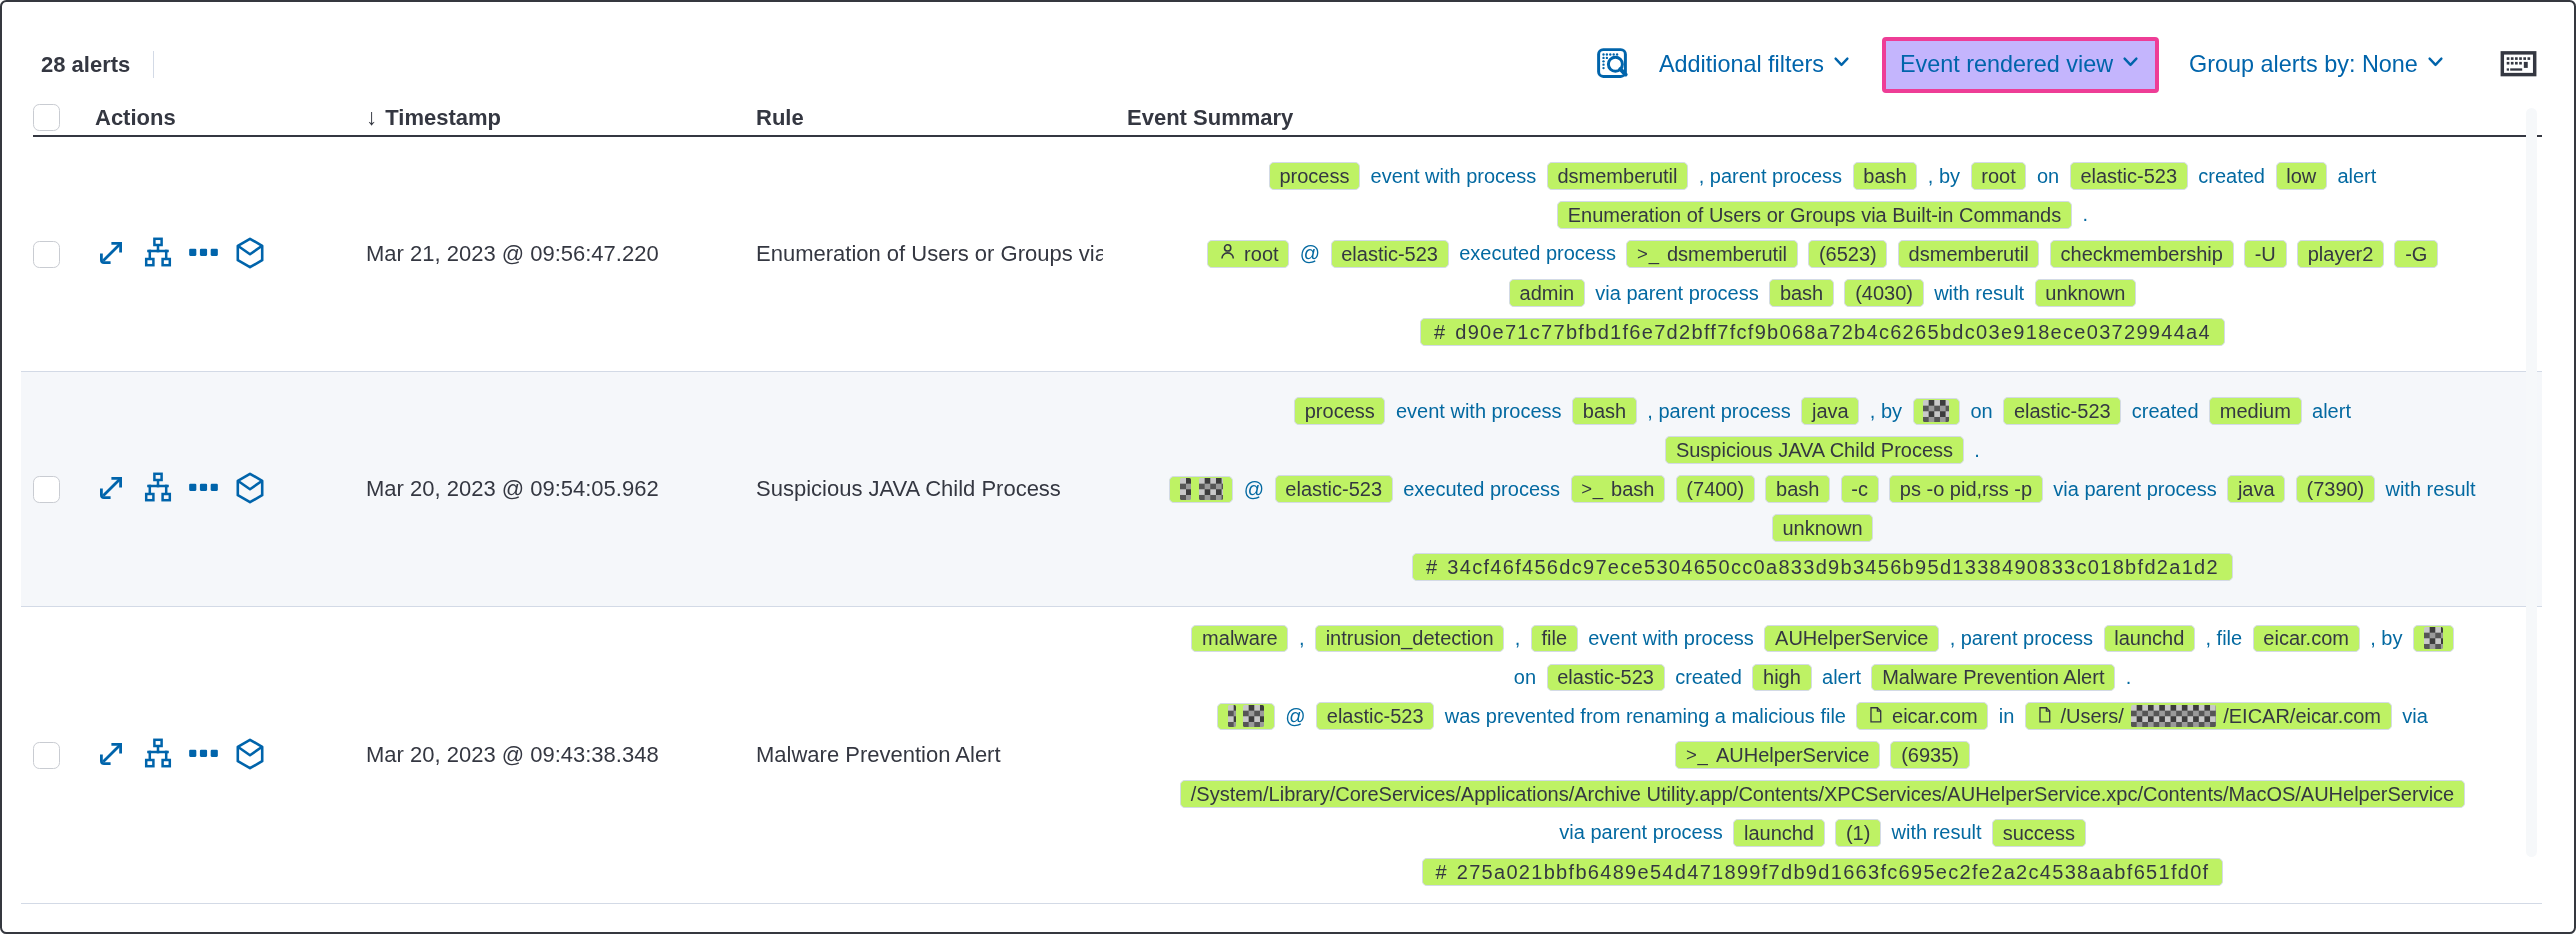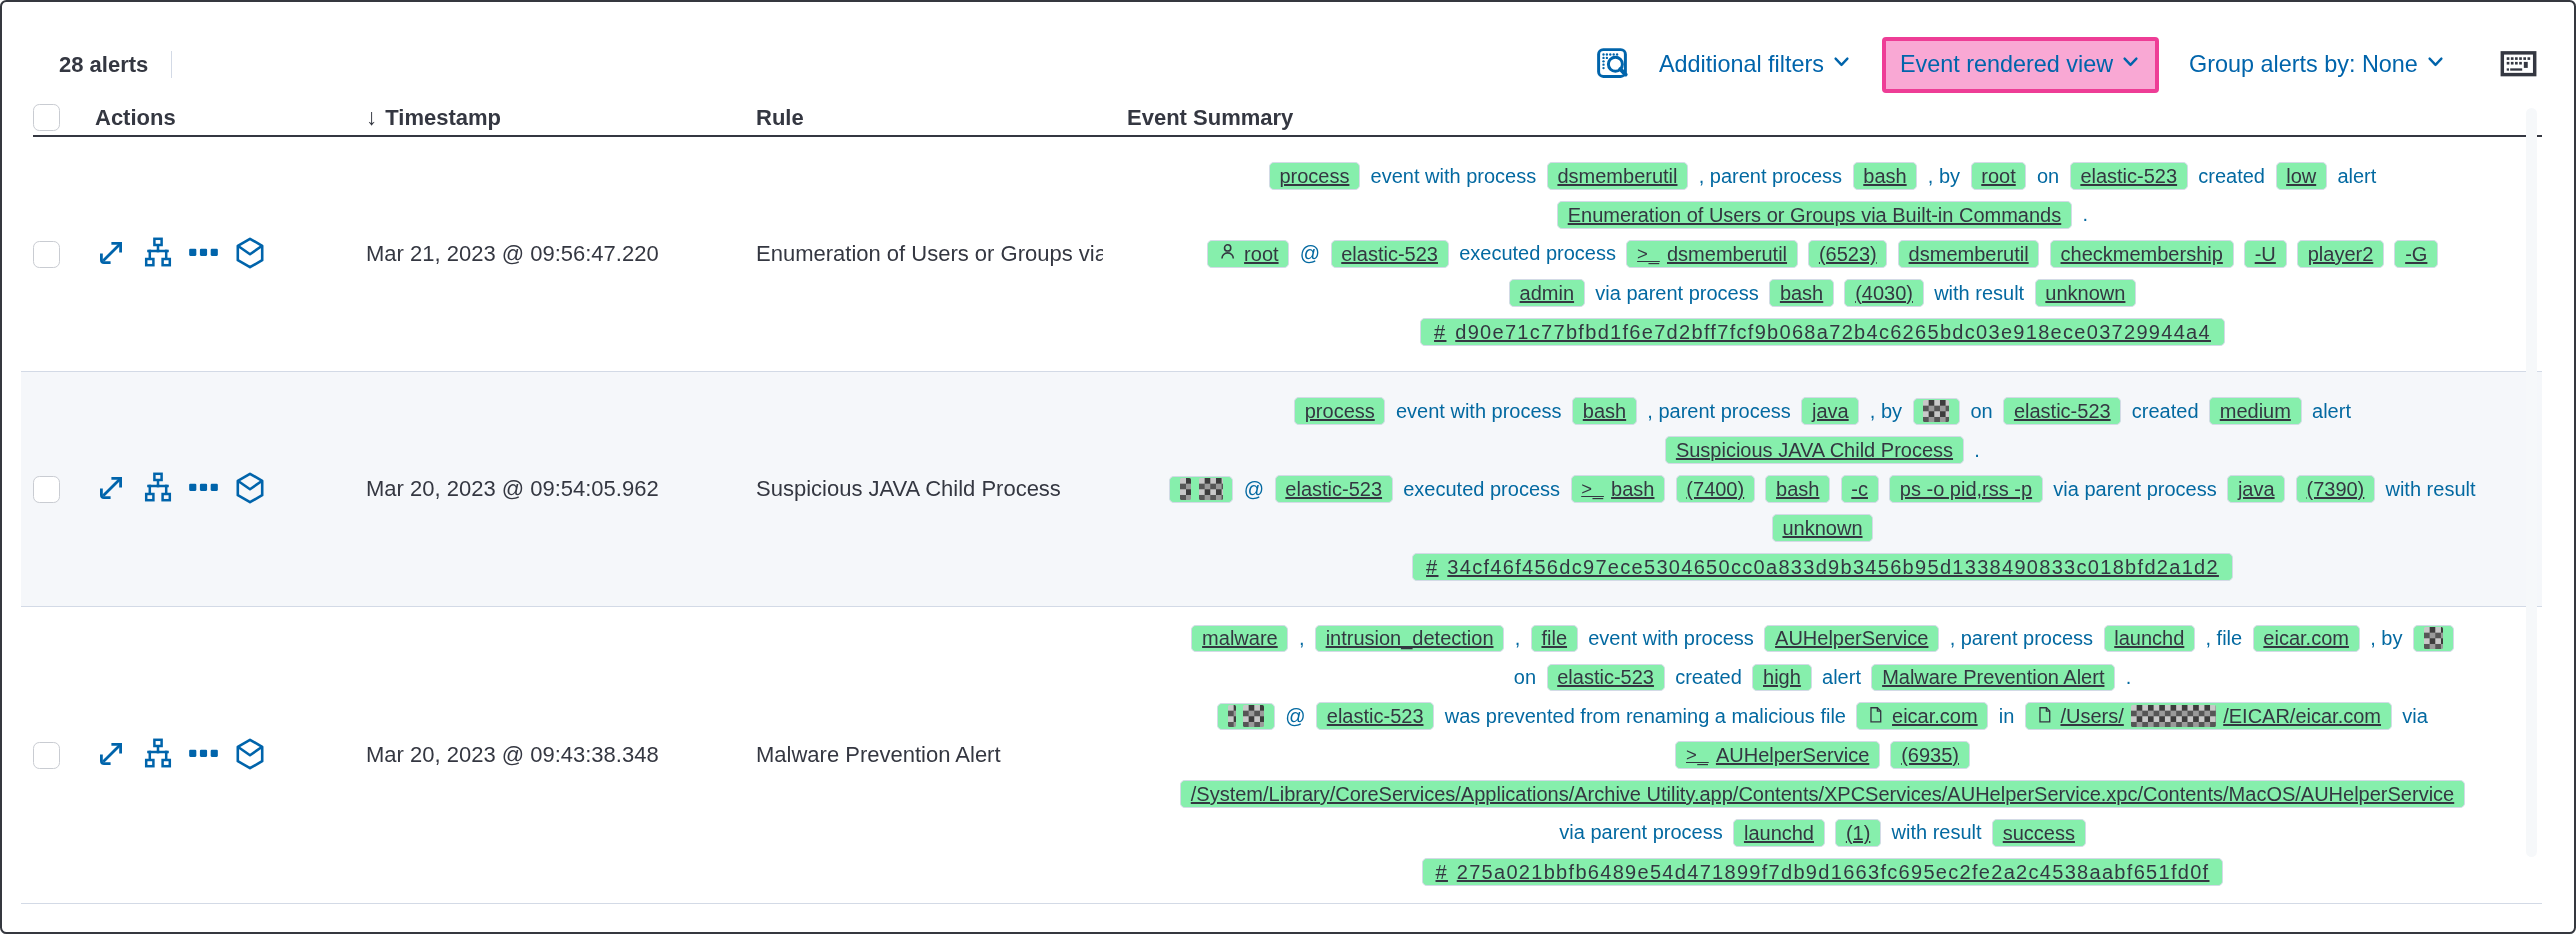--- a/index.html
+++ b/index.html
@@ -2,31 +2,31 @@
 <html style="font-size:13px"><head>
 <meta charset="utf-8">
 <style>
   * { box-sizing: border-box; margin: 0; padding: 0; }
   html,body { width: 2576px; height: 934px; background:#fff; overflow:hidden;
               font-family:"Liberation Sans", sans-serif; color:#343741; }
   .frame { position:absolute; inset:0; border:2.4px solid #35383f; border-radius:6.4px;
            background:#fff; overflow:hidden; }
 
   
-  .topbar { position:absolute; left:57px; right:37px; top:35px; height:55px;
+  .topbar { position:absolute; left:39px; right:37px; top:35px; height:55px;
             display:flex; align-items:center; }
   .alerts-count { font-size:22px; font-weight:700; }
   .vdivider { width:1.6px; height:27px; background:#d3dae6; margin-left:22.6px; }
   .top-right { margin-left:auto; display:flex; align-items:center; gap:30px; }
   .iconbtn { background:none; border:none; padding:0; display:flex; align-items:center; }
   .linkctl { display:flex; align-items:center; gap:7.2px; background:none; border:none;
              font-family:"Liberation Sans", sans-serif;
              font-size:23.4px; color:#0064ab; font-weight:500; white-space:nowrap; }
   .hl-box { border:4.8px solid #ee3d96; border-radius:4px; padding:10.5px 13.7px;
-            display:flex; background:#f9a8d4; }
+            display:flex; background:#c4b5fd; }
   .kbd-wrap { margin-left:24px; display:flex; align-items:center; }
 
   
   .table { position:absolute; left:19px; right:32px; top:98px; }
   .thead { display:flex; align-items:center; height:37px; margin-left:12px;
            border-bottom:2.4px solid #343741; font-size:22px; font-weight:700; }
   .row { display:flex; align-items:center; padding-left:12px;
          border-bottom:0.8px solid #d3dae6; }
   .row.alt { background:#f5f7fa; }
   .row.r5 { min-height:235px; }
@@ -42,22 +42,22 @@
   .thead .c-sum { padding:0 0 0 24px; align-items:flex-start; }
 
   .checkbox { width:27px; height:27px; border:1.6px solid #c9ccd2; border-radius:6.4px;
               background:#fff; display:inline-block; }
   .sort-arrow { font-size:22.6px; font-weight:400; }
 
   
   .line { display:flex; align-items:center; justify-content:center; gap:10.5px; white-space:nowrap; }
   .tok-text { font-size:20px; color:#0369a1; }
   .badge { display:inline-flex; align-items:center; gap:7.2px; min-height:27px;
-           border:1.6px solid #d3dae6; border-radius:4.8px; background:#86efac;
-           padding:0.8px 9.7px; font-size:20px; color:#343741; line-height:24px;text-decoration:underline; }
+           border:1.6px solid #d3dae6; border-radius:4.8px; background:#bef264;
+           padding:0.8px 9.7px; font-size:20px; color:#343741; line-height:24px; }
   .badge .term { font-size:18.5px; letter-spacing:0.8px; }
   .badge .hashpfx { font-size:20px; margin-right:1.6px; }
   .badge.hash { letter-spacing:1.3px; padding:0.8px 13px; }
   .redacted { display:inline-block; height:22px; border-radius:1.6px;
               background:conic-gradient(#3c3c3c 25%, #9a9a9a 0 50%, #565656 0 75%, #c8c8c8 0) 0 0/11.3px 11.3px; }
 
   
   .scroll-track { position:absolute; right:37px; top:106px; width:11.3px; height:749px;
                   background:#f6f8fa; border-radius:5.6px; }
 </style>

